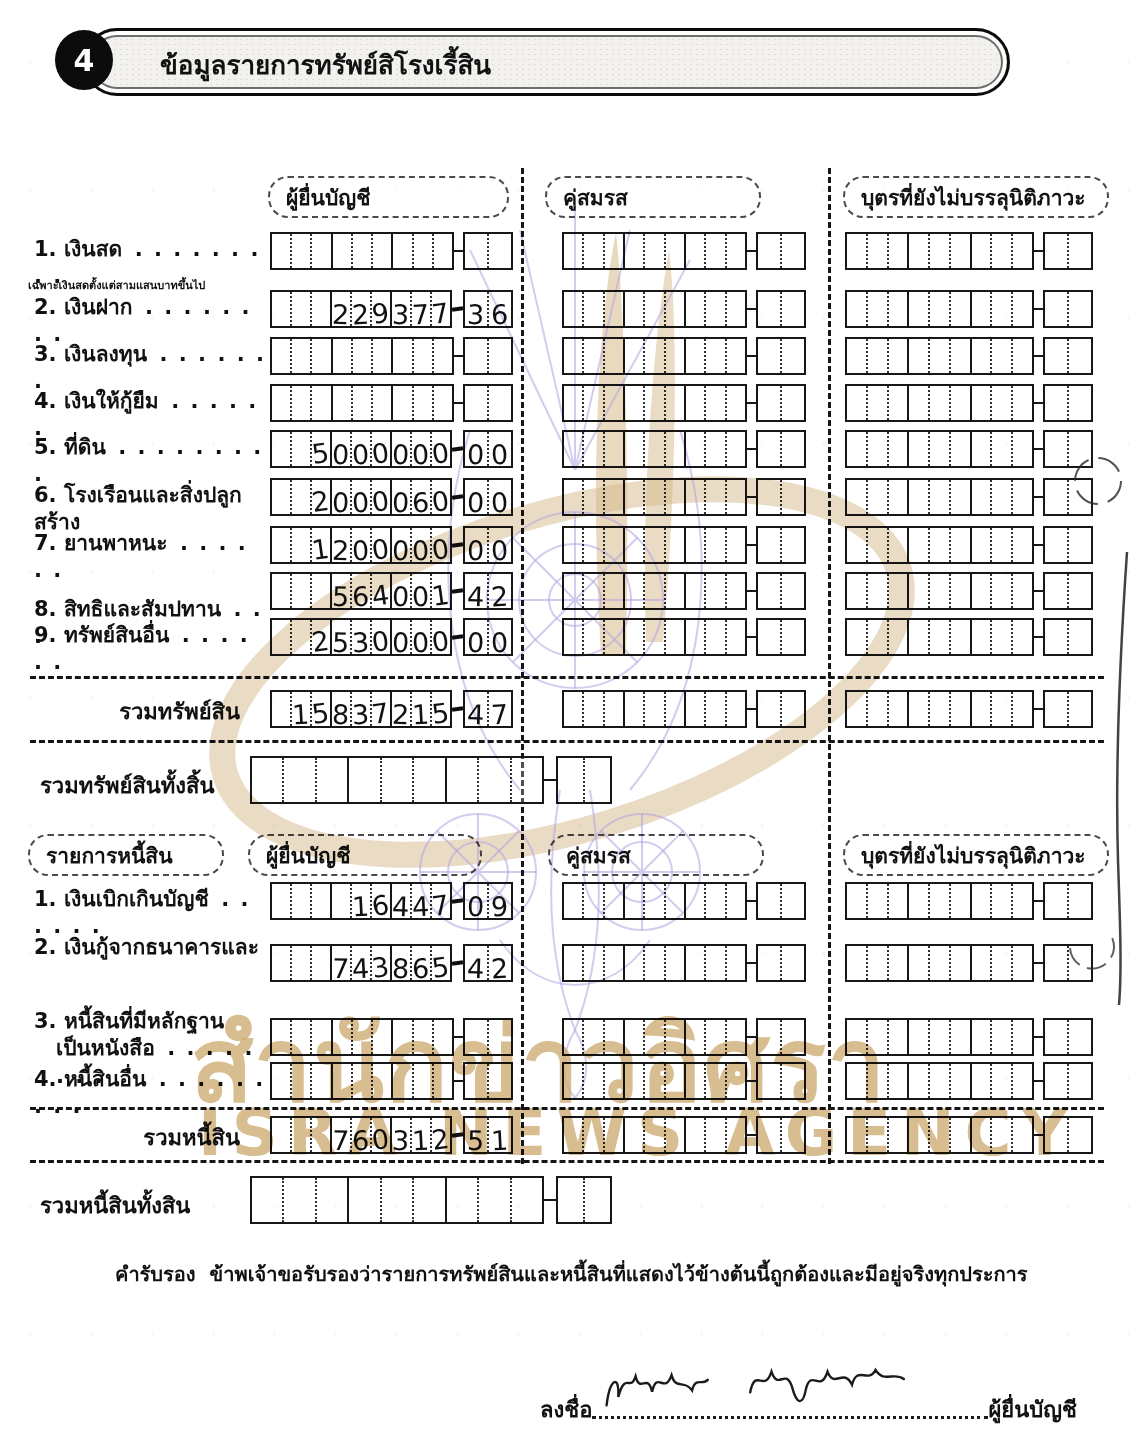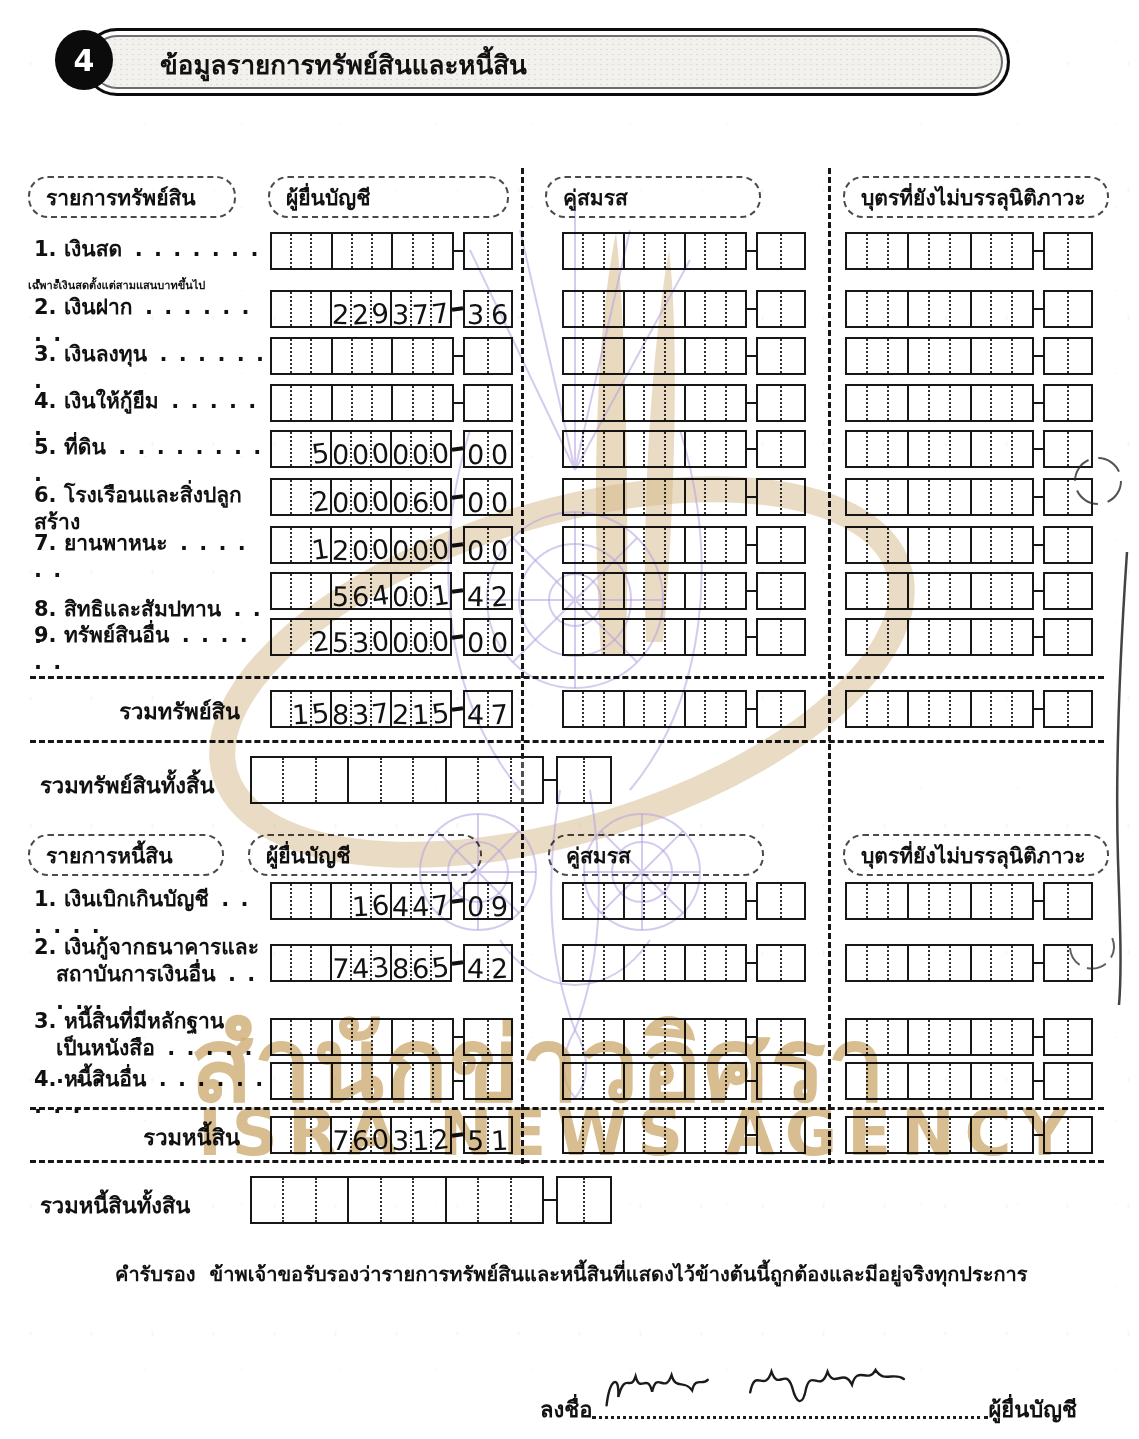--- a/index.html
+++ b/index.html
@@ -93,28 +93,27 @@
 </head>
 <body>
 
 <div class="page">
 
   <div class="content">
 
     <div class="hdr">
       <div class="hdr-pill"></div>
       <div class="hdr-num">4</div>
-      <div class="hdr-title">ข้อมูลรายการทรัพย์สินและหนี้สิน</div>
+      <div class="hdr-title">ข้อมูลรายการทรัพย์สิโรงเรี้สิน</div>
     </div>
 
 
     <div class="vsep v1"></div>
     <div class="vsep v2"></div>
 
-    <div class="pill p-a-item">รายการทรัพย์สิน</div>
     <div class="pill p-a-dec">ผู้ยื่นบัญชี</div>
     <div class="pill p-a-spo">คู่สมรส</div>
     <div class="pill p-a-chi">บุตรที่ยังไม่บรรลุนิติภาวะ</div>
 
     <div class="pill p-l-item">รายการหนี้สิน</div>
     <div class="pill p-l-dec">ผู้ยื่นบัญชี</div>
     <div class="pill p-l-spo">คู่สมรส</div>
     <div class="pill p-l-chi">บุตรที่ยังไม่บรรลุนิติภาวะ</div>
 
     <div class="hsep" style="top:676px"></div>
@@ -901,21 +900,20 @@
             <span class="cell"></span>
           </div>
           <span class="conn"></span>
           <div class="sat-box">
             <span class="cell"></span>
             <span class="cell"></span>
           </div>
         </div>
         <div class="row-label" style="top: 934px;">
           <div><span>2. </span><span>เงินกู้จากธนาคารและ</span></div>
-          <div style="padding-left: 22px;"><span>สถาบันการเงินอื่น</span><span class="ldr"> . . . . .</span></div>
         </div>
         <div class="amount-field" style="left: 270px; width: 243px; top: 944px;">
           <div class="main-box">
             <span class="cell"></span>
             <span class="cell"></span>
             <span class="cell"></span>
             <span class="cell grp">
               <span class="hw">7</span>
             </span>
             <span class="cell">

